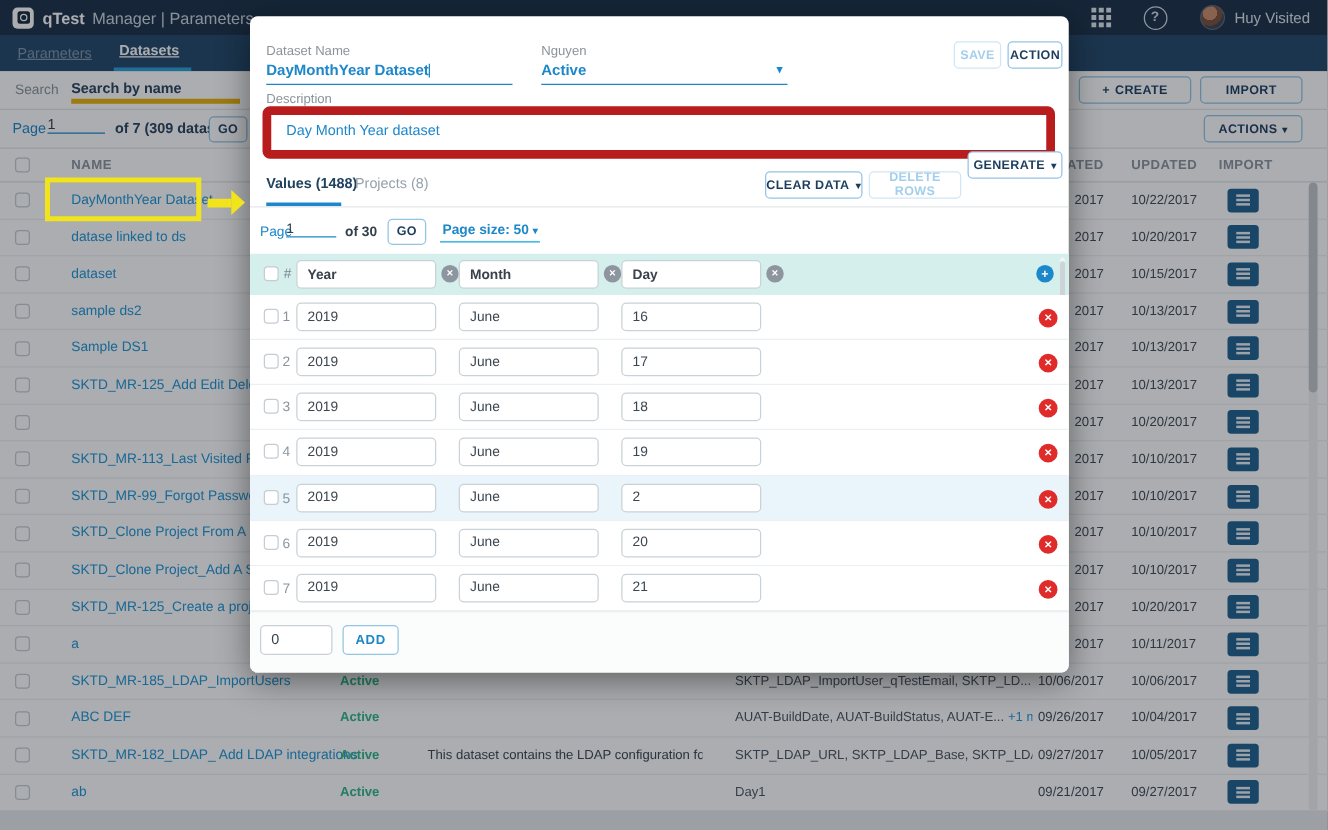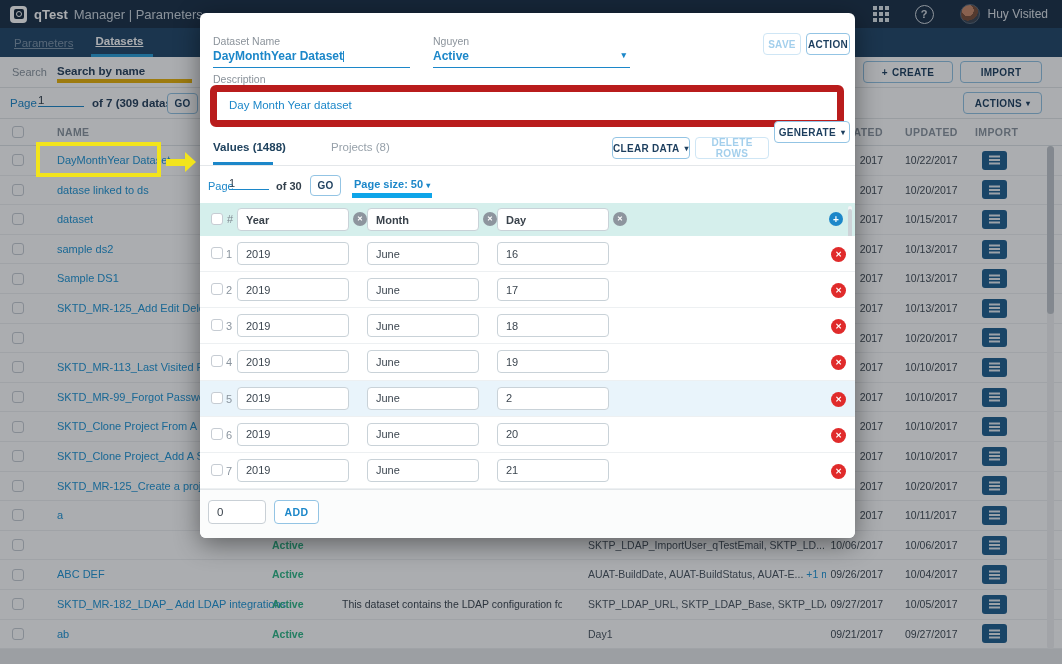--- a/index.html
+++ b/index.html
@@ -65,25 +65,25 @@
   .m-label { position:absolute; font-size:10.5px; color:#8b939b; }
   .m-field { position:absolute; border-bottom:1px solid #1c87c9; font-size:12px; font-weight:bold; color:#1c87c9; padding-bottom:4px; }
   .caret-line { display:inline-block; width:1px; height:11px; background:#1c87c9; vertical-align:-2px; }
   .m-caret { position:absolute; right:4px; top:1px; font-size:9px; color:#1c87c9; }
   .m-btn { position:absolute; height:22px; display:flex; align-items:center; justify-content:center; gap:5px; border:1px solid #93c4e4; border-radius:4px; background:#fff; font-size:10px; font-weight:bold; color:#1c3e5e; letter-spacing:.3px; cursor:pointer; }
   .m-btn.disabled { color:#a3cfec; border-color:#cfe6f5; }
   .m-btn .caret { font-size:8px; }
   .m-textarea { position:absolute; left:10px; top:72px; width:634px; height:42px; border:7px solid #b91c1c; border-radius:6px; padding:7px 12px; font-size:11.5px; color:#1c87c9; }
   .m-tab { position:absolute; font-size:11.5px; }
   .m-tab.active { font-weight:bold; color:#20435f; }
-  .m-tab.inactive { color:#97a1aa;margin-left:47px; }
+  .m-tab.inactive { color:#97a1aa; }
   .m-tab-underline { position:absolute; left:13px; top:149px; width:60px; height:3px; background:#1c87c9; }
   .m-divider { position:absolute; left:0; top:152px; width:100%; border-bottom:1px solid #e4e7ea; }
   .m-pager { position:absolute; left:0; top:160px; width:100%; height:30px; }
-  .psize { position:absolute; left:152px; top:5px; font-size:11px; font-weight:bold; color:#1c87c9; border-bottom:5px solid #0ea5e9; padding:0 2px 3px 2px; }
+  .psize { position:absolute; left:152px; top:5px; font-size:11px; font-weight:bold; color:#1c87c9; border-bottom:1px solid #0ea5e9; padding:0 2px 3px 2px; }
   .psize .caret { font-size:8px; }
 
   .ghead { position:absolute; left:0; top:190px; width:655px; height:33px; background:#d5efec; }
   .ginput { position:absolute; width:112px; height:23px; border:1px solid #c9d2d8; border-radius:4px; background:#fff; font-family:"Liberation Sans",sans-serif; font-size:11px; color:#3c4650; padding:0 8px; outline:none; }
   .ghead .ginput { font-weight:bold; color:#39424b; top:5px; }
   .circle-ic { position:absolute; width:14px; height:14px; border-radius:50%; color:#fff; font-size:7px; font-weight:bold; display:flex; align-items:center; justify-content:center; cursor:pointer; }
   .clear-ic { background:#8d959e; top:9px; }
   .addcol-ic { background:#1c87c9; font-size:10px; left:629px; top:9px; }
   .gnum-h { position:absolute; left:27px; top:0; line-height:33px; font-size:11px; color:#7d8archive; color:#7d878f; }
   .ghead .cbx { top:10px; margin-top:0; left:11px; }
@@ -368,20 +368,21 @@
          <span class="more"></span>
        </span>
        <span class="cell created">2017</span>
        <span class="cell updated">10/11/2017</span>
        <span class="action-btn">
             <span class="menu-lines"></span>
           </span>
      </div>
         <div class="trow">
        <span class="cbx"></span>
+       <span class="cell name">SKTD_MR-185_LDAP_ImportUsers</span>
        <span class="cell status">Active</span>
        <span class="cell desc"></span>
        <span class="cell params">
          <span>SKTP_LDAP_ImportUser_qTestEmail, SKTP_LD...</span>
 
        </span>
        <span class="cell created">10/06/2017</span>
        <span class="cell updated">10/06/2017</span>
        <span class="action-btn">
             <span class="menu-lines"></span>

